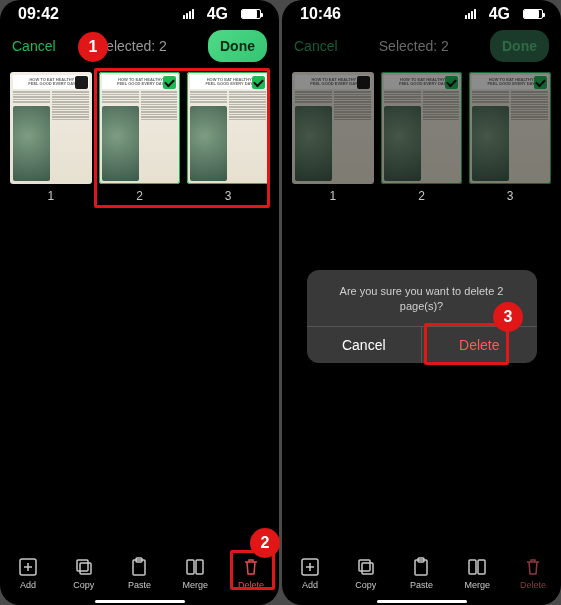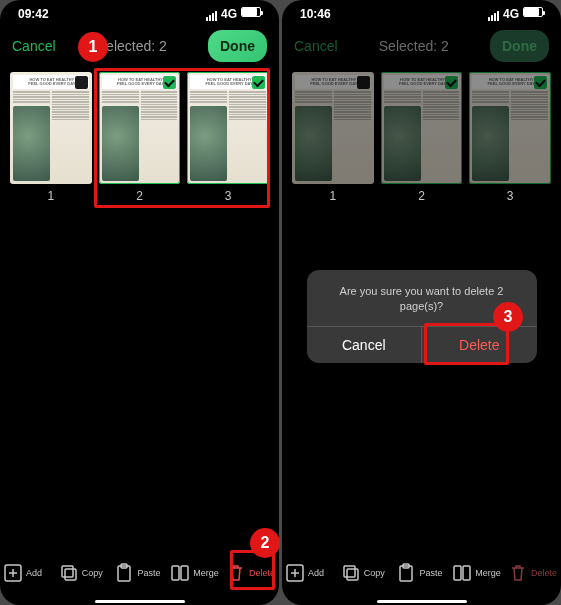--- a/index.html
+++ b/index.html
@@ -19,24 +19,24 @@
     position: relative;
     overflow: hidden;
   }
   .status-bar {
     height: 28px;
     display: flex;
     justify-content: space-between;
     align-items: center;
     padding: 0 18px;
     color: #fff;
-    font-size: 12px;
+    font-size: 16px;
     font-weight: 600;
   }
-  .status-right { display: flex; gap: 4px; }
+  .status-right { display: flex; align-items: center; gap: 13px; }
   .signal-bars { display: flex; align-items: flex-end; gap: 1px; }
   .bar { width: 2px; background: #fff; border-radius: 0.5px; }
   .b1 { height: 4px; } .b2 { height: 6px; } .b3 { height: 8px; } .b4 { height: 10px; }
   .battery {
     width: 20px; height: 10px;
     border: 1px solid #fff; border-radius: 2px;
     position: relative;
   }
   .battery::after {
     content: ""; position: absolute; right: -3px; top: 3px;
@@ -153,21 +153,21 @@
   .bd3 { left: 493px; top: 302px; }
 
   .toolbar {
     position: absolute; bottom: 0; left: 0; right: 0;
     height: 58px;
     display: flex; justify-content: space-around; align-items: center;
     padding-bottom: 6px;
   }
   .tool {
     width: 50px; text-align: center;
-    display: flex; flex-direction: row; align-items: center; gap: 3px;
+    display: flex; flex-direction: column; align-items: center; gap: 3px;
   }
   .tool-icon { width: 20px; height: 20px; display: flex; align-items: center; justify-content: center; }
   .tool-label { color: #c8c8c8; font-size: 9px; }
   .tool.del .tool-label { color: #e84a4a; }
   .tool.del svg { stroke: #e84a4a; }
   .tool.del-dim svg { stroke: #8a3a3a; }
   .tool.del-dim .tool-label { color: #8a3a3a; }
   .home-ind {
     position: absolute; bottom: 2px; left: 50%; transform: translateX(-50%);
     width: 90px; height: 3px; background: #fff; border-radius: 2px;

